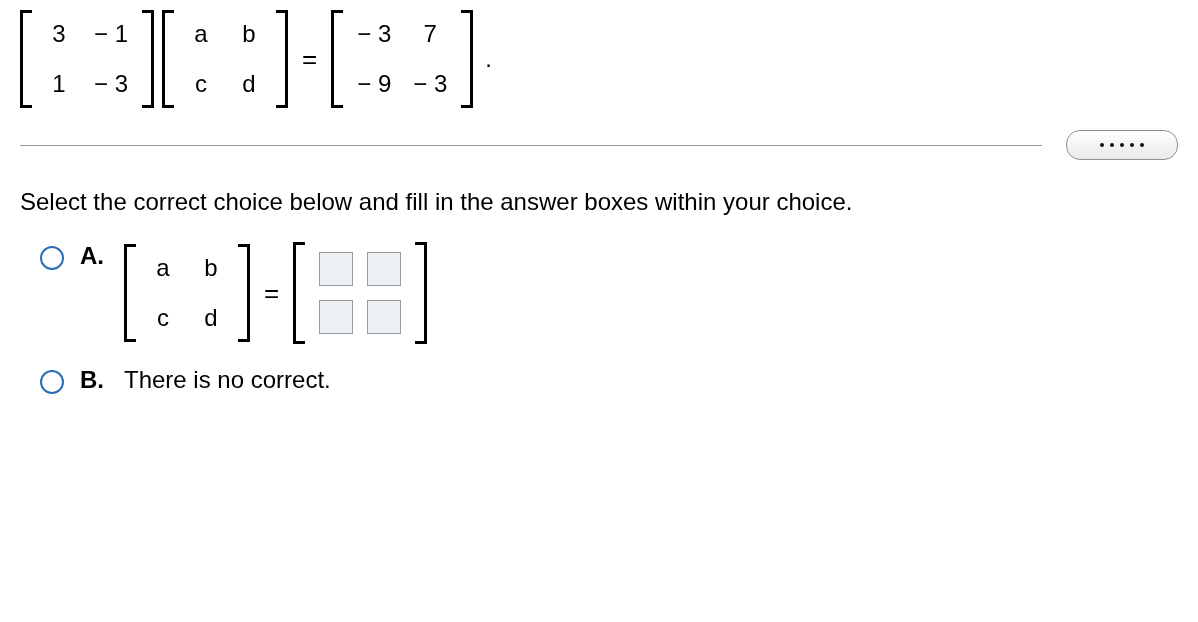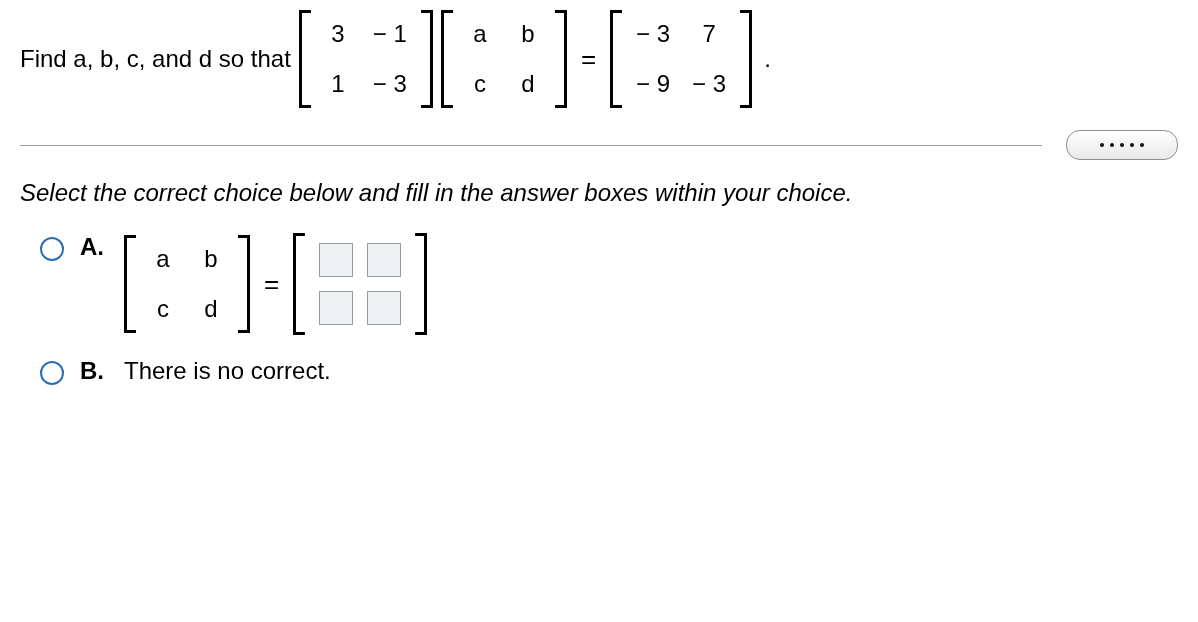--- a/index.html
+++ b/index.html
@@ -98,22 +98,21 @@
     gap: 6px;
     cursor: pointer;
   }
   .dots-pill .dot {
     width: 4px;
     height: 4px;
     background: #111;
     border-radius: 50%;
   }
   .instruction {
-    margin-top: 19px;
-    font-style: italic;
+    margin-top: 28px;
   }
   .choices {
     margin-top: 26px;
     margin-left: 20px;
   }
   .choice {
     display: flex;
     align-items: flex-start;
     gap: 16px;
     margin-bottom: 22px;
@@ -162,21 +161,20 @@
     align-items: center;
     gap: 16px;
   }
 </style>
 </head>
 <body>
 
 <div class="container">
 
   <div class="question-row">
-    <span class="prompt">Find a, b, c, and d so that</span>
 
     <span class="matrix">
       <span class="bracket left">
           <span class="stem"></span>
         </span>
       <span class="mgrid">
         <span class="mcell">3</span>
         <span class="mcell">− 1</span>
         <span class="mcell">1</span>
         <span class="mcell">− 3</span>

